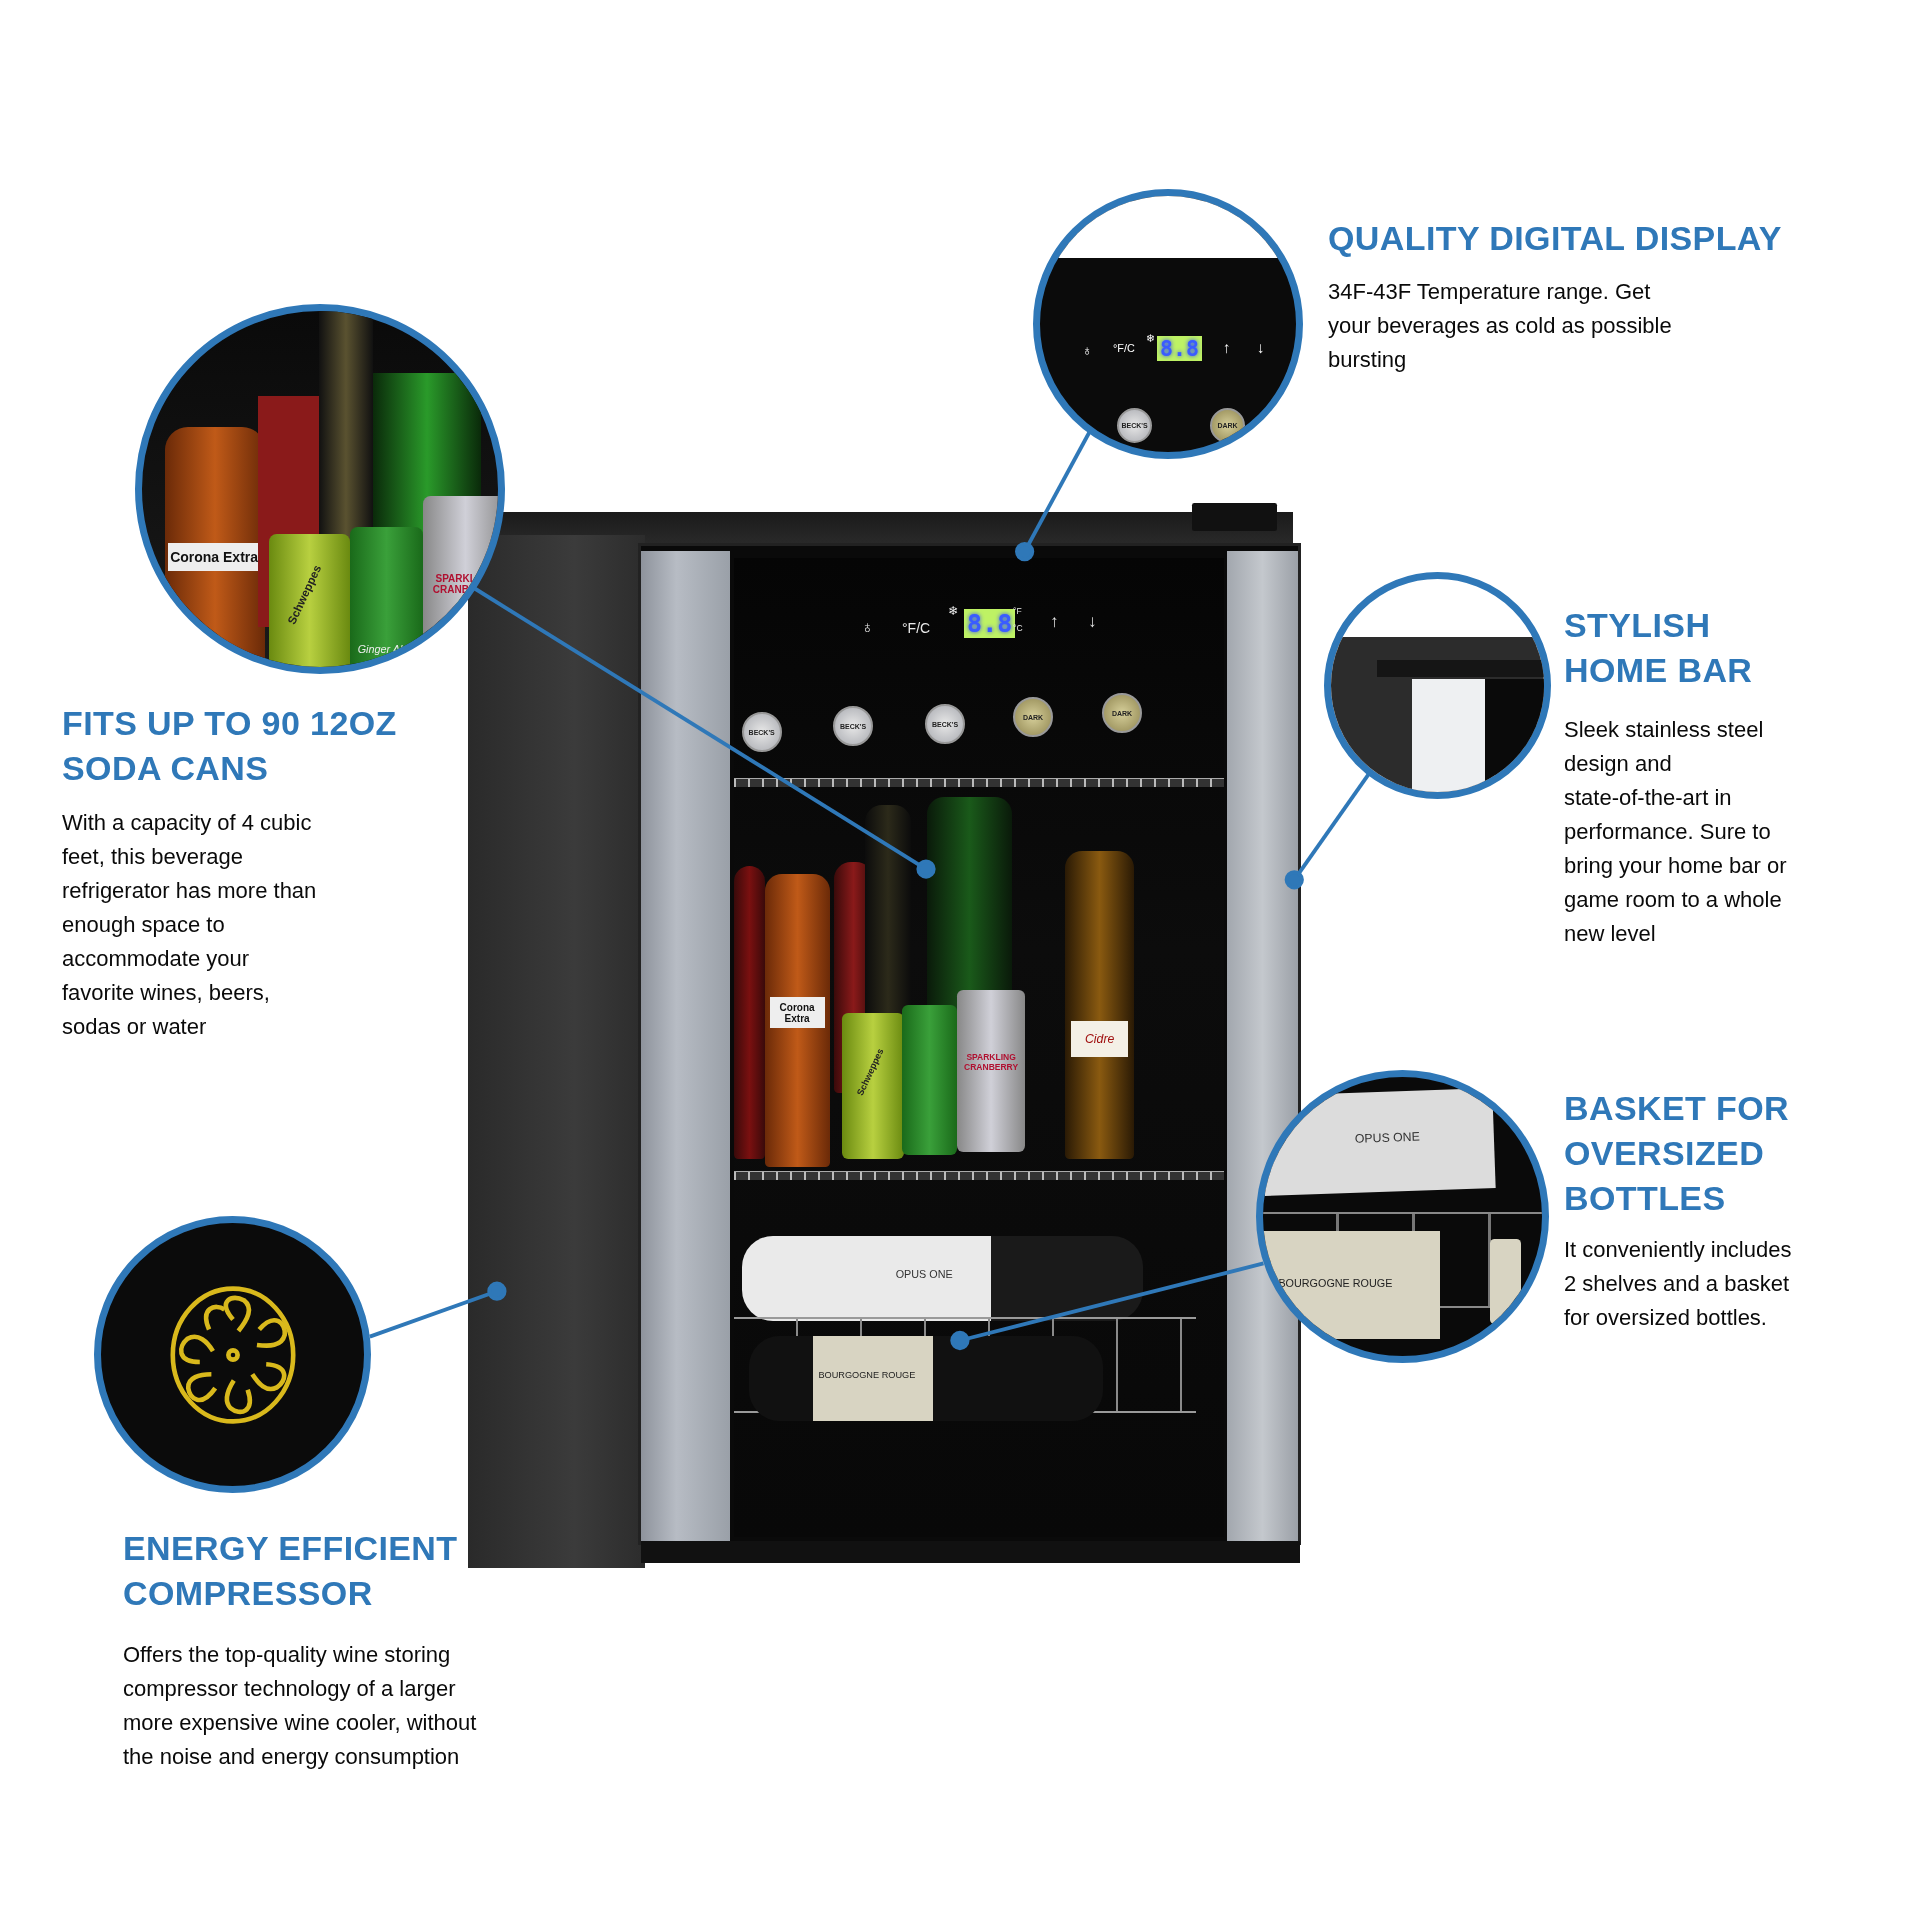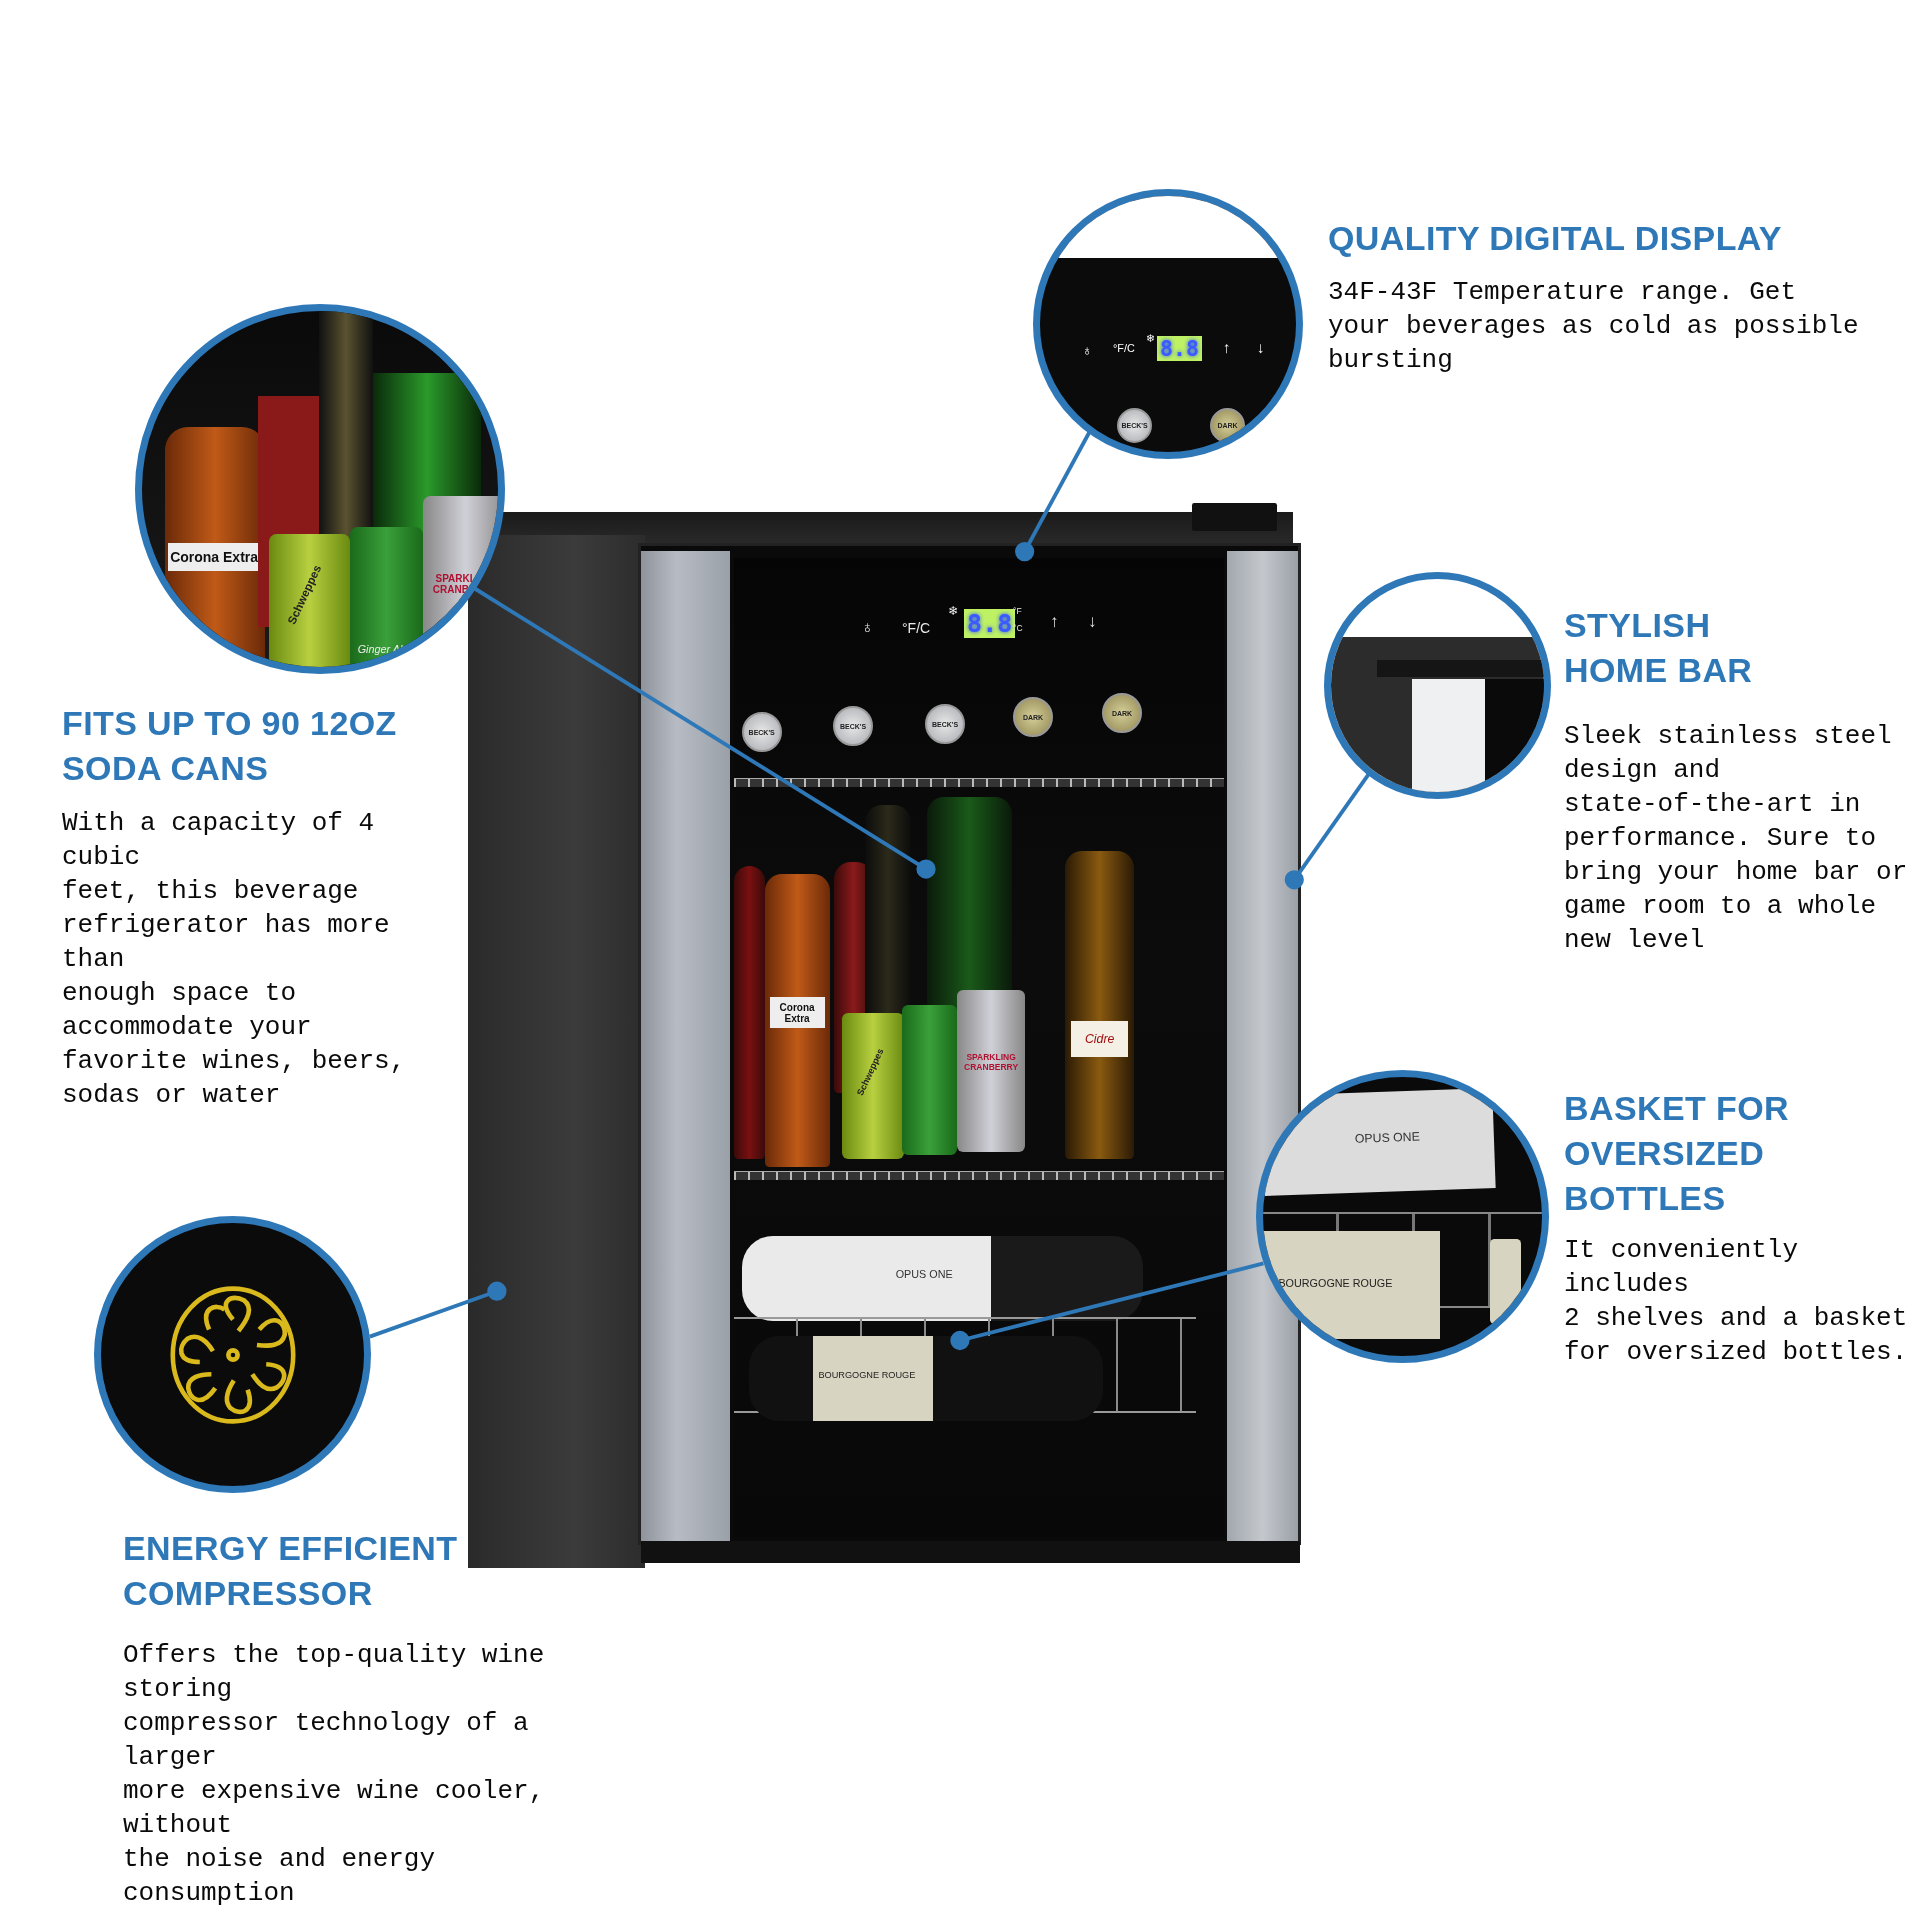--- a/index.html
+++ b/index.html
@@ -1,19 +1,19 @@
 <!DOCTYPE html>
 <html style="font-size:12.3px"><head>
   <meta charset="utf-8">
   <style>
     html, body { margin:0; padding:0; background:#ffffff; }
     body { width:1926px; height:1926px; position:relative; overflow:hidden; font-family:"Liberation Sans", sans-serif; }
     .abs { position:absolute; }
     .heading { color:#2f78b8; font-weight:bold; font-size:34px; line-height:45px; letter-spacing:0.4px; margin:0; }
-    .body-text { color:#0a0a0a; font-size:26px; line-height:34px; margin:0;font-family:Liberation Mono, monospace; }
+    .body-text { color:#0a0a0a; font-size:22px; line-height:34px; margin:0; }
     .right-align { text-align:left; }
     .line-block span { display:block; }
     .callout-circle { position:absolute; border-radius:50%; border:7px solid #2f78b8; overflow:hidden; box-sizing:border-box; background:#111; }
     svg.connectors { position:absolute; left:0; top:0; width:1926px; height:1926px; pointer-events:none; }
     
     .fridge-body { position:absolute; left:468px; top:512px; width:832px; height:1063px; }
     .cabinet-side { position:absolute; left:0; top:23px; width:177px; height:1033px; background:linear-gradient(90deg,#2a2a2a,#3b3b3b 60%,#2c2c2c); transform:skewY(0deg); }
     .cabinet-top { position:absolute; left:7.7px; top:0; width:817px; height:35px; background:linear-gradient(#1a1a1a,#2b2b2b); }
     .door-frame { position:absolute; left:170px; top:31px; width:663px; height:1002px; background:#0a0a0a; border:3.1px solid #222; box-sizing:border-box; }
     .steel-left { position:absolute; left:173px; top:39px; width:89px; height:994px; background:linear-gradient(90deg,#8e939c,#b7bcc4 40%,#9aa0a8); }
@@ -196,21 +196,21 @@
     <span>favorite wines, beers,</span>
     <span>sodas or water</span>
   </p>
 </div>
 
 <div class="abs" style="left:1564px;top:603px;width:347px;">
   <h2 class="heading line-block">
     <span>STYLISH</span>
     <span>HOME BAR</span>
   </h2>
-  <p class="body-text line-block" style="margin-top:26px;">
+  <p class="body-text line-block" style="margin-top:20px;">
     <span>Sleek stainless steel</span>
     <span>design and</span>
     <span>state-of-the-art in</span>
     <span>performance. Sure to</span>
     <span>bring your home bar or</span>
     <span>game room to a whole</span>
     <span>new level</span>
   </p>
 </div>
 

